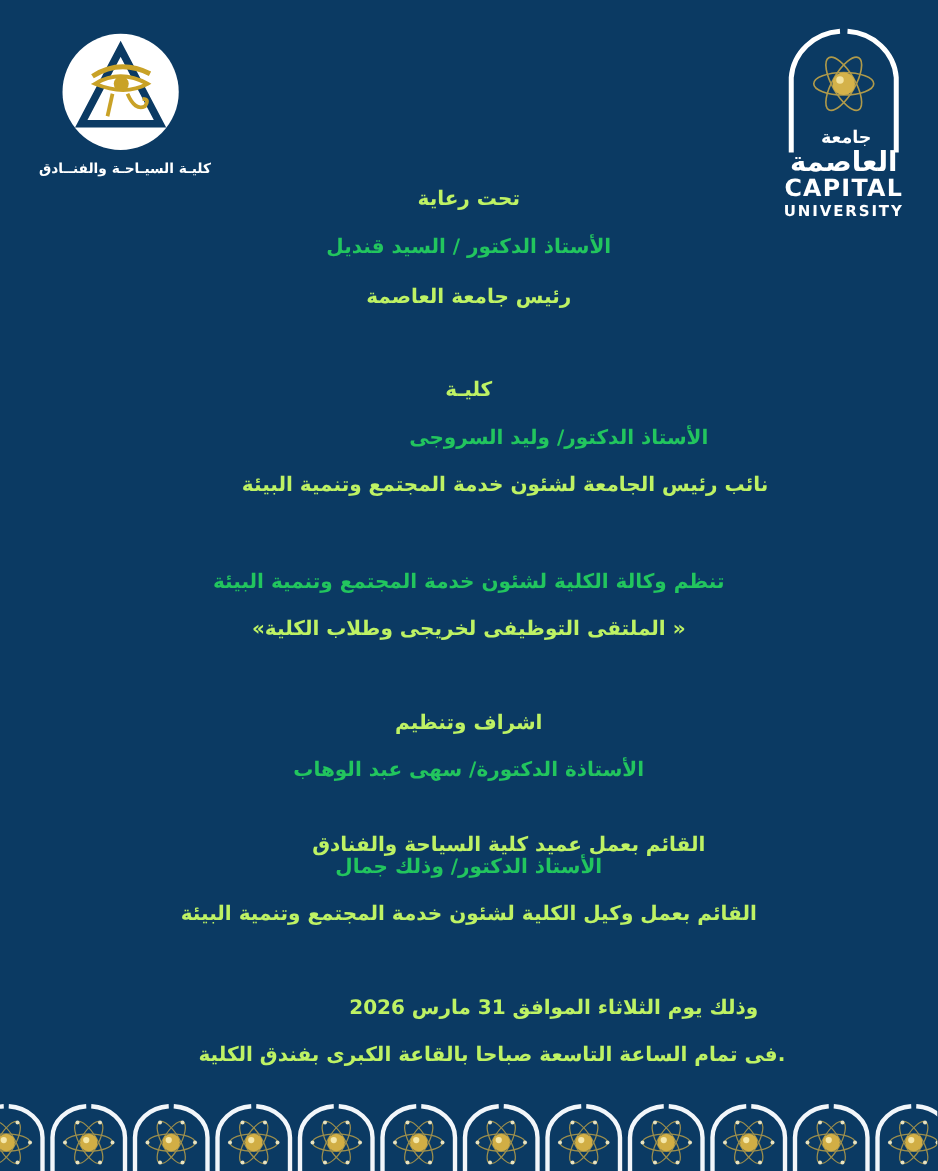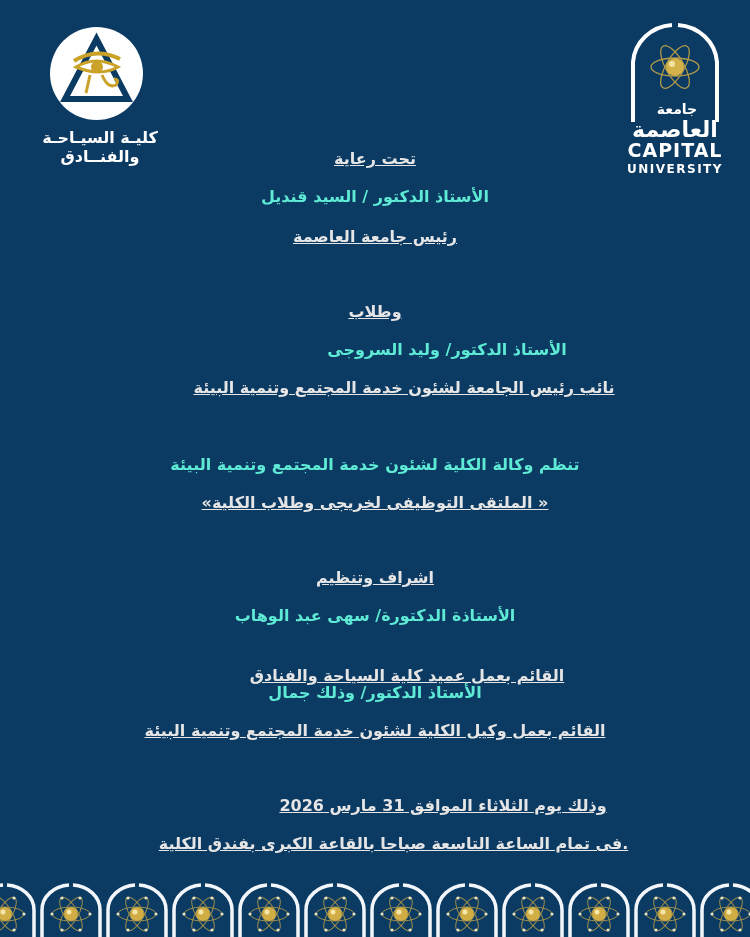--- a/index.html
+++ b/index.html
@@ -1,24 +1,24 @@
 <!DOCTYPE html>
 <html><head>
 <meta charset="utf-8">
 <style>
   html,body{margin:0;padding:0;}
   body{width:750px;height:937px;background:#0b3a63;overflow:hidden;position:relative;font-family:"DejaVu Sans","Liberation Sans",sans-serif;}
   .logo-left{position:absolute;left:50px;top:27px;width:93px;height:93px;border-radius:50%;background:#fff;}
   .logo-left svg{position:absolute;left:0;top:0;}
-  .faculty-name{position:absolute;left:20px;top:128px;width:160px;text-align:center;color:#fff;font-weight:bold;font-size:16px;direction:rtl;}
+  .faculty-name{position:absolute;left:20px;top:128px;width:160px;text-align:center;color:#fff;font-weight:bold;font-size:11px;direction:rtl;}
   .logo-right{position:absolute;left:625px;top:22px;width:100px;height:155px;}
   .content{position:absolute;left:0;top:140px;width:750px;text-align:center;direction:rtl;}
   .line{font-weight:bold;font-size:16px;line-height:20px;white-space:nowrap;}
-  .white{color:#e5e5e5;text-decoration:underline;}
-  .gold{color:#5eead4;}
+  .white{color:#bef264;}
+  .gold{color:#22c55e;}
   .footer-border{position:absolute;left:0;top:880px;width:750px;height:57px;overflow:hidden;}
 </style>
 </head>
 <body>
 
 <div class="logo-left">
   <svg width="93" height="93" viewBox="0 0 93 93">
     <polygon points="46.5,12 78,72 15,72" fill="none" stroke="#0b3a63" stroke-width="6"></polygon>
     <path d="M26 40 Q46 28 68 40 Q50 50 26 40Z" fill="#fff" stroke="#c9a227" stroke-width="3"></path>
     <circle cx="47" cy="40" r="6" fill="#c9a227"></circle>
@@ -45,21 +45,21 @@
     <text x="50" y="135" fill="#fff" font-size="19" font-weight="bold" text-anchor="middle" font-family="DejaVu Sans, sans-serif" letter-spacing="1">CAPITAL</text>
     <text x="50" y="151" fill="#fff" font-size="12" font-weight="bold" text-anchor="middle" font-family="DejaVu Sans, sans-serif" letter-spacing="1.5">UNIVERSITY</text>
   </svg>
 </div>
 
 <div class="content">
   <div class="line white" style="position:absolute;top:9px;width:750px;">تحت رعاية</div>
   <div class="line gold" style="position:absolute;top:47px;width:750px;">الأستاذ الدكتور / السيد قنديل</div>
   <div class="line white" style="position:absolute;top:87px;width:750px;">رئيس جامعة العاصمة</div>
 
-  <div class="line white" style="position:absolute;top:162px;width:750px;">وطلاب</div>
+  <div class="line white" style="position:absolute;top:162px;width:750px;">كليـة</div>
   <div class="line gold" style="position:absolute;top:200px;width:606px;">الأستاذ الدكتور/ وليد السروجى</div>
   <div class="line white" style="position:absolute;top:238px;width:692px;">نائب رئيس الجامعة لشئون خدمة المجتمع وتنمية البيئة</div>
 
   <div class="line gold" style="position:absolute;top:315px;width:750px;padding-left:24px;">تنظم وكالة الكلية لشئون خدمة المجتمع وتنمية البيئة</div>
   <div class="line white" style="position:absolute;top:353px;width:750px;">« الملتقى التوظيفى لخريجى وطلاب الكلية»</div>
 
   <div class="line white" style="position:absolute;top:428px;width:750px;">اشراف وتنظيم</div>
   <div class="line gold" style="position:absolute;top:466px;width:750px;">الأستاذة الدكتورة/ سهى عبد الوهاب</div>
   <div class="line white" style="position:absolute;top:526px;width:686px;">القائم بعمل عميد كلية السياحة والفنادق</div>
   <div class="line gold" style="position:absolute;top:543px;width:750px;">الأستاذ الدكتور/ وذلك جمال</div>

